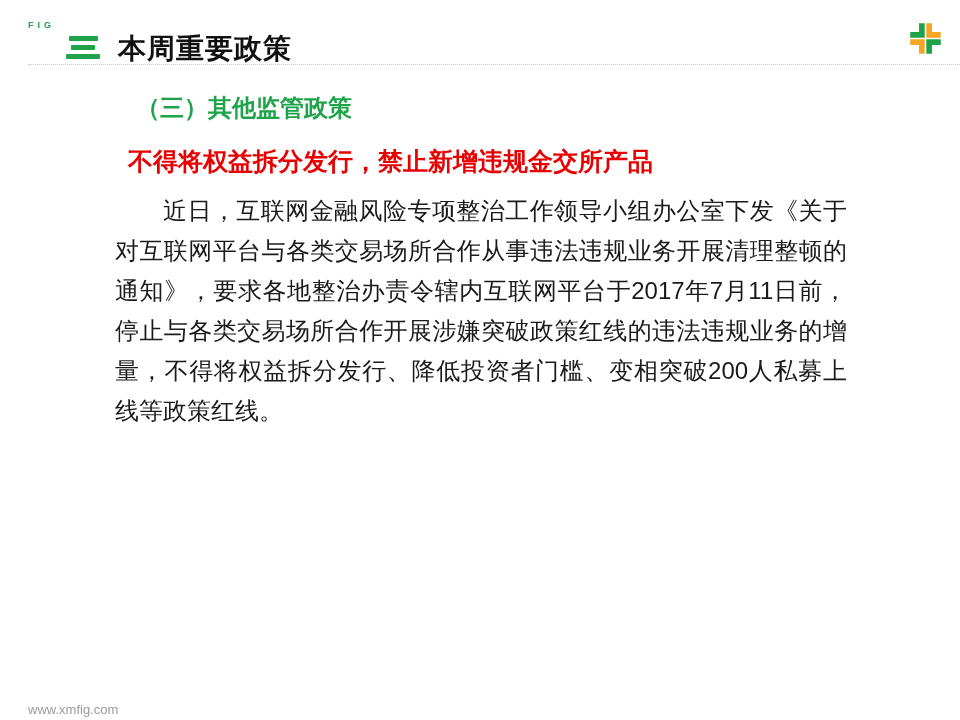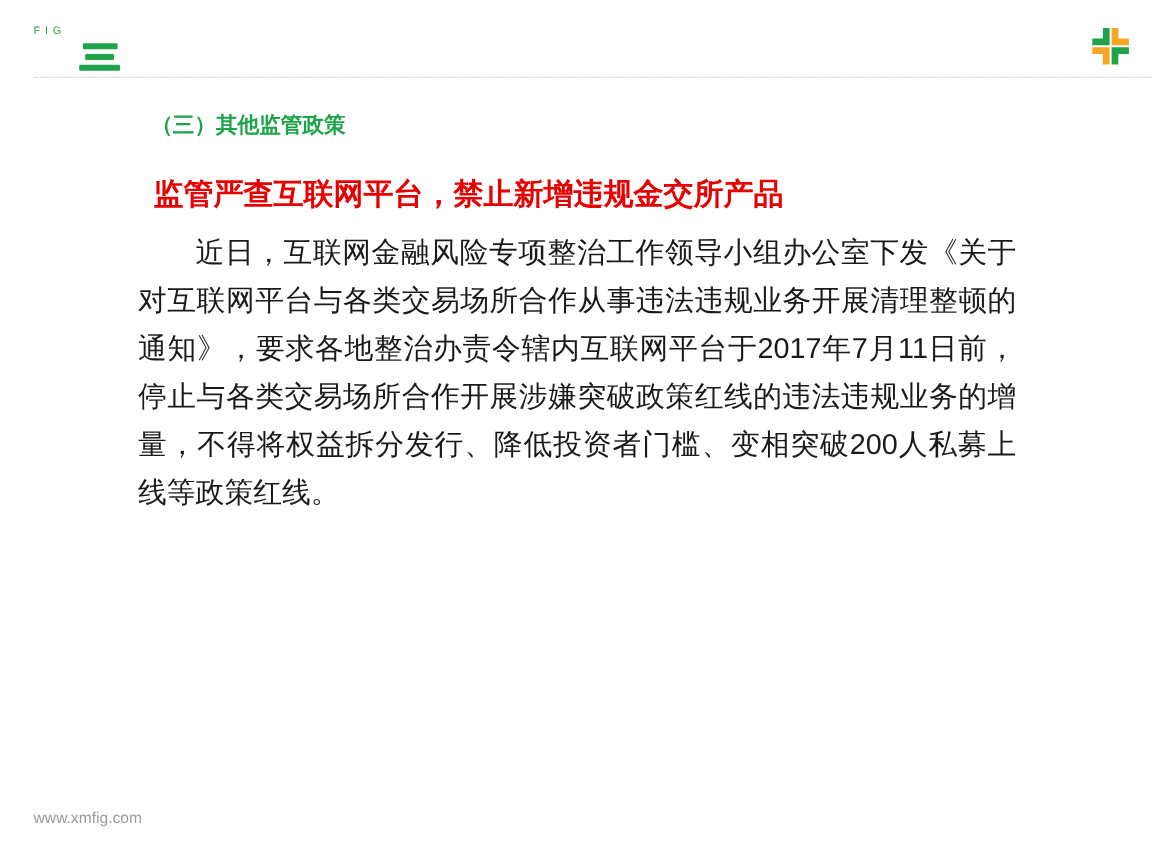--- a/index.html
+++ b/index.html
@@ -15,21 +15,21 @@
     overflow: hidden;
     font-family: "Liberation Sans", "DejaVu Sans", sans-serif;
   }
 
   
   .brand-text {
     position: absolute;
     left: 28px;
     top: 20px;
     font-size: 9px;
-    font-weight: normal;
+    font-weight: bold;
     letter-spacing: 4px;
     color: var(--green);
   }
   .section-marker {
     position: absolute;
     left: 66px;
     top: 36px;
     width: 34px;
     height: 25px;
   }
@@ -67,23 +67,23 @@
     left: 28px;
     right: 0;
     top: 64px;
     height: 0;
     border-top: 1px dotted var(--divider);
   }
 
   
   .section-heading {
     position: absolute;
-    left: 126px;
+    left: 136px;
     top: 92px;
-    font-size: 18px;
+    font-size: 24px;
     font-weight: bold;
     color: var(--green);
     white-space: nowrap;
   }
   .subtitle-heading {
     position: absolute;
     left: 128px;
     top: 145px;
     font-size: 25px;
     font-weight: bold;
@@ -100,53 +100,54 @@
     color: var(--text);
     text-align: justify;
     text-indent: 2em;
   }
   .body-paragraph .seg-bold { font-weight: normal; }
 
   
   .website-text {
     position: absolute;
     left: 28px;
-    top: 674px;
+    top: 702px;
     font-size: 13px;
     color: var(--footer_gray);
   }
 </style>
 </head>
 <body>
 
 <div class="slide">
 
   <div class="brand-text">FIG</div>
 
   <div class="section-marker">
     <div class="bar b1"></div>
     <div class="bar b2"></div>
     <div class="bar b3"></div>
   </div>
 
+  <div class="page-title">本周重要政策</div>
 
   <div class="company-logo">
     <svg width="37" height="37" viewBox="0 0 36 36">
       <g transform="rotate(-45 18 18)" fill="none" stroke-width="5.5">
         <polyline points="10,5 18,13 26,5" stroke="var(--green)"></polyline>
         <polyline points="31,10 23,18 31,26" stroke="var(--orange)"></polyline>
         <polyline points="26,31 18,23 10,31" stroke="var(--green)"></polyline>
         <polyline points="5,26 13,18 5,10" stroke="var(--orange)"></polyline>
       </g>
     </svg>
   </div>
 
   <div class="header-divider"></div>
 
   <div class="section-heading">（三）其他监管政策</div>
 
-  <div class="subtitle-heading">监管严查互联网平台，禁止新增违规金交所产品</div>
+  <div class="subtitle-heading">不得将权益拆分发行，禁止新增违规金交所产品</div>
 
   <div class="body-paragraph"><span>近日，互联网金融风险专项整治工作领导小组办公室下发《关于对互联网平台与各类交易场所合作从事违法违规业务开展清理整顿的通知》，要求各地整治办责令辖内互联网平台于</span><span class="seg-bold">2017</span><span>年</span><span class="seg-bold">7</span><span>月</span><span class="seg-bold">11</span><span>日前，停止与各类交易场所合作开展涉嫌突破政策红线的违法违规业务的增量，不得将权益拆分发行、降低投资者门槛、变相突破200人私募上线等政策红线。</span></div>
 
   <div class="website-text">www.xmfig.com</div>
 
 </div>
 
 </body></html>

